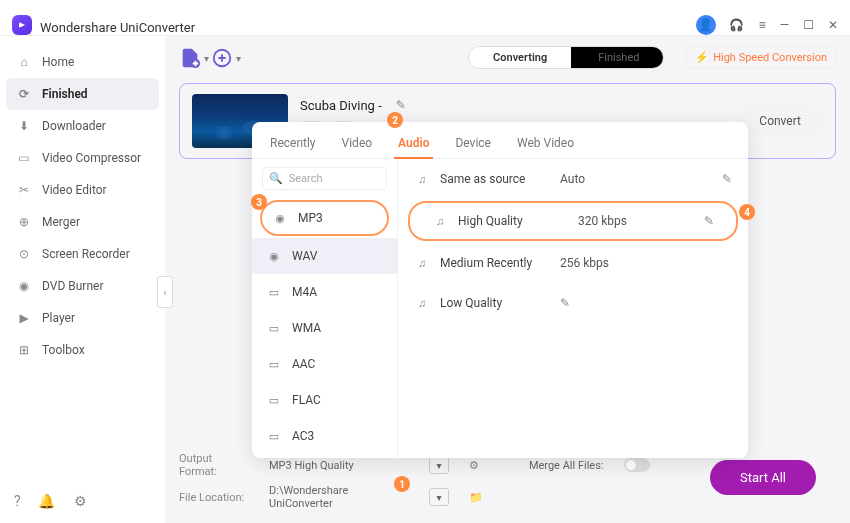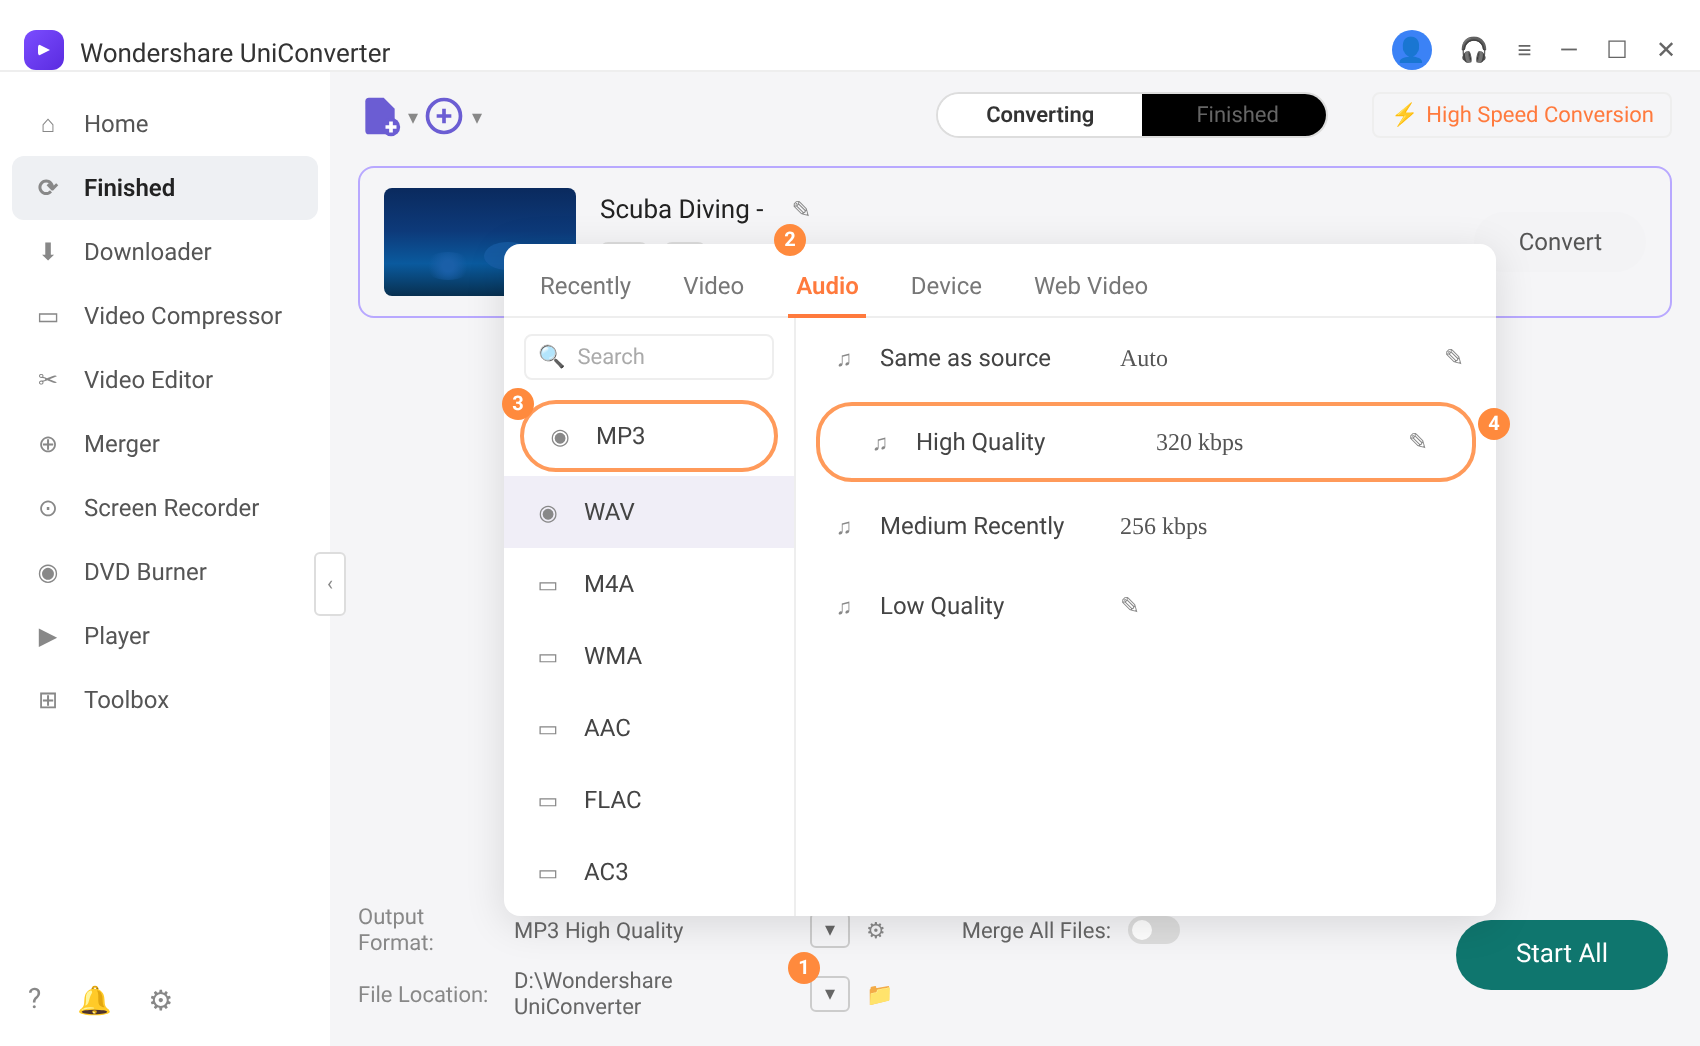--- a/index.html
+++ b/index.html
@@ -27,45 +27,45 @@
 .seg span.off { background:#000000;padding-left:27px; }
 .hsp { margin-left:12px; font-size:11px; color:#ff7a3d; display:flex; align-items:center; gap:4px; padding:4px 8px; border:1px solid #eee; border-radius:4px; cursor:pointer; }
 .file-card { border:1px solid #b8a8ff; border-radius:8px; padding:10px 12px; display:flex; align-items:center; gap:12px; }
 .thumb { width:96px; height:54px; background:linear-gradient(180deg,#0a2a5e 0%,#0d3a7a 40%,#0a5a9e 70%,#083050 100%); border-radius:4px; position:relative; }
 .thumb::after { content:""; position:absolute; bottom:8px; left:20px; width:24px; height:14px; background:radial-gradient(circle,#1a5fa8 20%,transparent 70%); border-radius:50%; box-shadow:30px -5px 0 rgba(26,95,168,0.7); }
 .file-title { font-size:13px; color:#222; display:flex; align-items:center; gap:14px; }
 .edit-icon { color:#888; font-size:12px; cursor:pointer; }
 .smallbtn { border:1px solid #ddd; border-radius:4px; padding:4px 6px; font-size:12px; color:#666; cursor:pointer; }
 .convert-btn { margin-left:auto; padding:8px 22px; border-radius:18px; background:#f3f3f5; color:#555; font-size:12px; cursor:pointer; }
 .footer { margin-top:auto; font-size:11px; color:#666; }
-.footer-row { display:flex; align-items:center; gap:8px; padding:3px 0; }
+.footer-row { display:flex; align-items:center; gap:20px; padding:3px 0; }
 .flabel { width:70px; color:#888; }
 .fval { flex:0 0 140px; }
 .dd-btn { width:20px; height:18px; border:1px solid #ccc; border-radius:3px; display:flex; align-items:center; justify-content:center; font-size:10px; cursor:pointer; position:relative; }
-.startall { position:absolute; right:16px; bottom:28px; padding:10px 30px; background:#0f766e; color:#fff; border-radius:22px; font-size:13px; cursor:pointer; }
+.startall { position:absolute; right:34px; bottom:28px; padding:10px 30px; background:#a21caf; color:#fff; border-radius:22px; font-size:13px; cursor:pointer; }
 .bottom-icons { position:absolute; left:14px; bottom:14px; display:flex; gap:18px; color:#888; font-size:14px; }
 
 .dropdown { position:absolute; left:252px; top:122px; width:496px; height:336px; background:#fff; border-radius:8px; box-shadow:0 4px 20px rgba(0,0,0,0.12); display:flex; flex-direction:column; z-index:50; }
 .dd-tabs { display:flex; gap:18px; padding:10px 14px 0; border-bottom:1px solid #eee; font-size:12px; }
 .dd-tab { padding:4px 4px 8px; color:#777; cursor:pointer; position:relative; }
 .dd-tab.active { color:#ff7a3d; font-weight:600; }
 .dd-tab.active::after { content:""; position:absolute; left:0; right:0; bottom:-1px; height:2px; background:#ff7a3d; }
 .dd-body { display:flex; flex:1; min-height:0; }
 .fmt-col { width:146px; border-right:1px solid #eee; display:flex; flex-direction:column; }
 .search { margin:8px 10px; border:1px solid #eee; border-radius:4px; padding:4px 6px; display:flex; align-items:center; gap:6px; font-size:11px; color:#aaa; }
 .fmt-list { flex:1; overflow:hidden; }
 .fmt-item { display:flex; align-items:center; gap:10px; padding:10px 14px; font-size:12px; color:#444; cursor:pointer; }
 .fmt-item.sel { border:2px solid #ff9a5a; border-radius:18px; margin:2px 8px; padding:8px 10px; }
 .fmt-item.hl { background:#f0eef7; }
 .ficon { width:16px; height:16px; display:inline-flex; align-items:center; justify-content:center; color:#888; font-size:11px; }
 .q-col { flex:1; }
 .q-item { display:flex; align-items:center; gap:10px; padding:12px 16px; font-size:12px; color:#444; cursor:pointer; }
 .q-item.sel { border:2px solid #ff9a5a; border-radius:18px; margin:2px 10px; padding:10px 22px; }
 .q-name { flex:0 0 110px; }
-.q-meta { flex:1; color:#555;font-family:Liberation Serif, serif; }
+.q-meta { flex:1; color:#555; }
 .q-edit { color:#888; cursor:pointer; }
 .music-icon::before { content:"♫"; }
 
 .badge { position:absolute; width:16px; height:16px; border-radius:50%; background:#ff8a3d; color:#fff; font-size:10px; font-weight:bold; display:flex; align-items:center; justify-content:center; z-index:100; }
 .b1 { left:394px; top:476px; }
 .b2 { left:387px; top:112px; }
 .b3 { left:251px; top:194px; }
 .b4 { left:739px; top:204px; }
 </style>
 </head>

